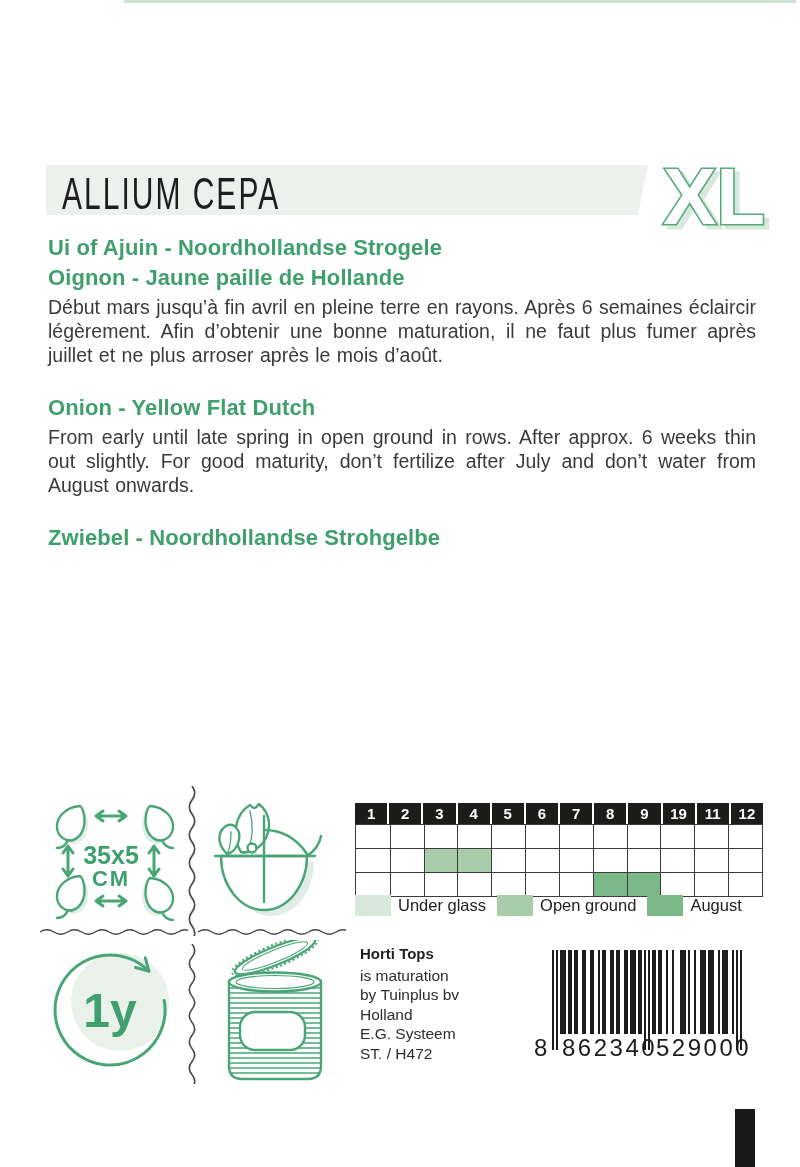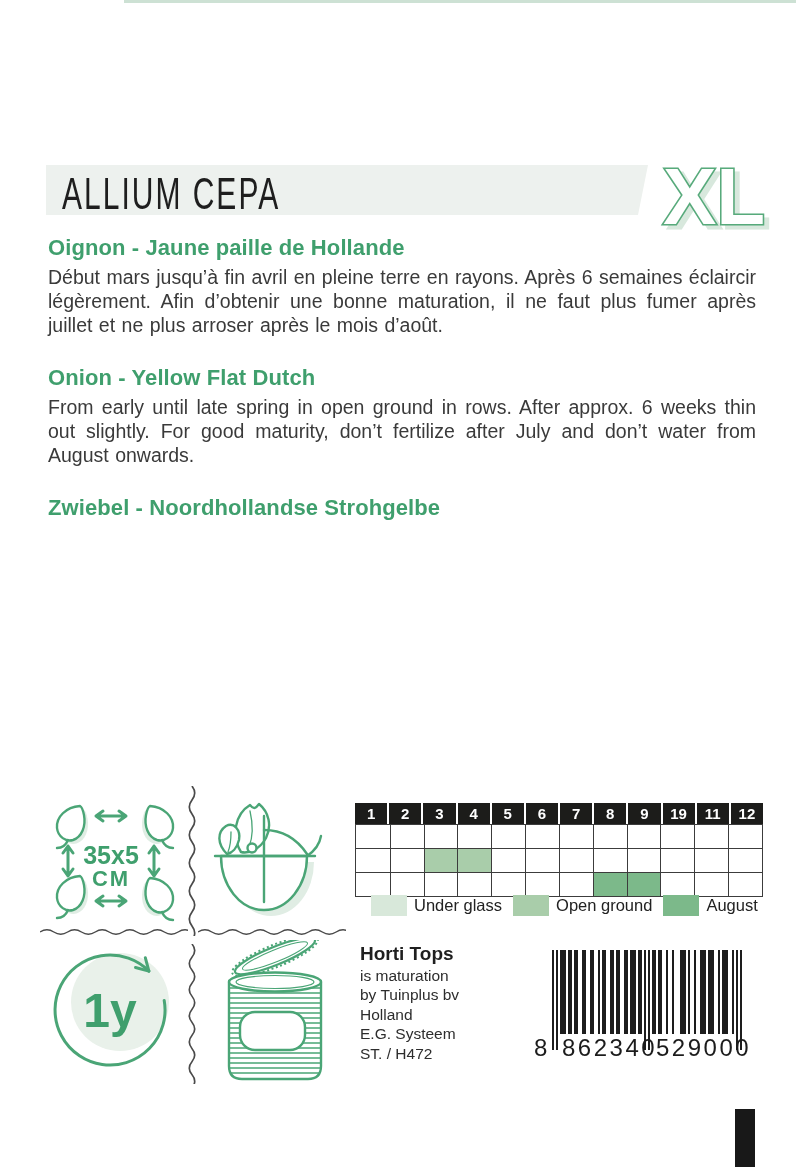--- a/index.html
+++ b/index.html
@@ -33,28 +33,28 @@
 
   .calendar{position:absolute;left:355px;top:803px;width:408px;}
   .cal-head{display:grid;grid-template-columns:repeat(12,1fr);gap:2px;}
   .cal-head-cell{background:#1c1c1a;color:#ffffff;font-weight:bold;font-size:15px;height:21px;
                  display:flex;align-items:center;justify-content:center;}
   .cal-body{border:1px solid #3c3c3c;}
   .cal-row{display:grid;grid-template-columns:repeat(12,1fr);height:23px;}
   .cal-row + .cal-row{border-top:1px solid #3c3c3c;}
   .cal-cell + .cal-cell{border-left:1px solid #3c3c3c;}
 
-  .legend{position:absolute;left:371px;top:895px;display:flex;align-items:center;
+  .legend{position:absolute;left:355px;top:895px;display:flex;align-items:center;
           font-size:16.5px;color:#222222;}
   .legend-item{display:flex;align-items:center;}
   .legend-swatch{width:36px;height:21px;margin-right:7px;display:inline-block;}
   .legend-label{margin-right:11px;}
 
   .distrib{position:absolute;left:360px;top:944px;font-size:15.5px;line-height:19.5px;color:#2d2d2d;}
-  .distrib-name{font-weight:bold;font-size:19px;margin-bottom:2px;color:#1f1f1f;}
+  .distrib-name{font-weight:bold;font-size:15px;margin-bottom:2px;color:#1f1f1f;}
 
   .barcode{position:absolute;left:538px;top:950px;width:210px;height:112px;}
   .barcode svg{position:absolute;left:14px;top:0;}
   .bc-digit{position:absolute;font-size:24px;color:#1c1c1c;letter-spacing:2.5px;top:84px;}
   .bc-first{left:-4px;letter-spacing:0;}
   .bc-left{left:24px;width:84px;text-align:center;}
   .bc-right{left:118px;width:84px;text-align:center;}
 
   .printmark{position:absolute;left:735px;top:1109px;width:20px;height:58px;background:#181818;}
 </style>
@@ -65,20 +65,21 @@
 
 <div class="band"></div>
 <div class="species">ALLIUM CEPA</div>
 <svg class="badge" width="120" height="100" viewBox="0 0 120 100">
   <text x="12" y="80" font-size="80" font-weight="bold" fill="#d8e8dd" stroke="#d8e8dd" stroke-width="3">XL</text>
   <text x="7" y="76" font-size="80" font-weight="bold" fill="#ffffff" stroke="#57aa7b" stroke-width="3.2" paint-order="stroke">XL</text>
 </svg>
 
 <div class="sections">
   <div class="sect">
+    <h2>Ui of Ajuin - Noordhollandse Strogele</h2>
   </div>
   <div class="sect">
     <h2>Oignon - Jaune paille de Hollande</h2>
     <p>Début mars jusqu’à fin avril en pleine terre en rayons. Après 6 semaines éclaircir légèrement. Afin d’obtenir une bonne maturation, il ne faut plus fumer après juillet et ne plus arroser après le mois d’août.</p>
   </div>
   <div class="sect">
     <h2>Onion - Yellow Flat Dutch</h2>
     <p>From early until late spring in open ground in rows. After approx. 6 weeks thin out slightly. For good maturity, don’t fertilize after July and don’t water from August onwards.</p>
   </div>
   <div class="sect">

